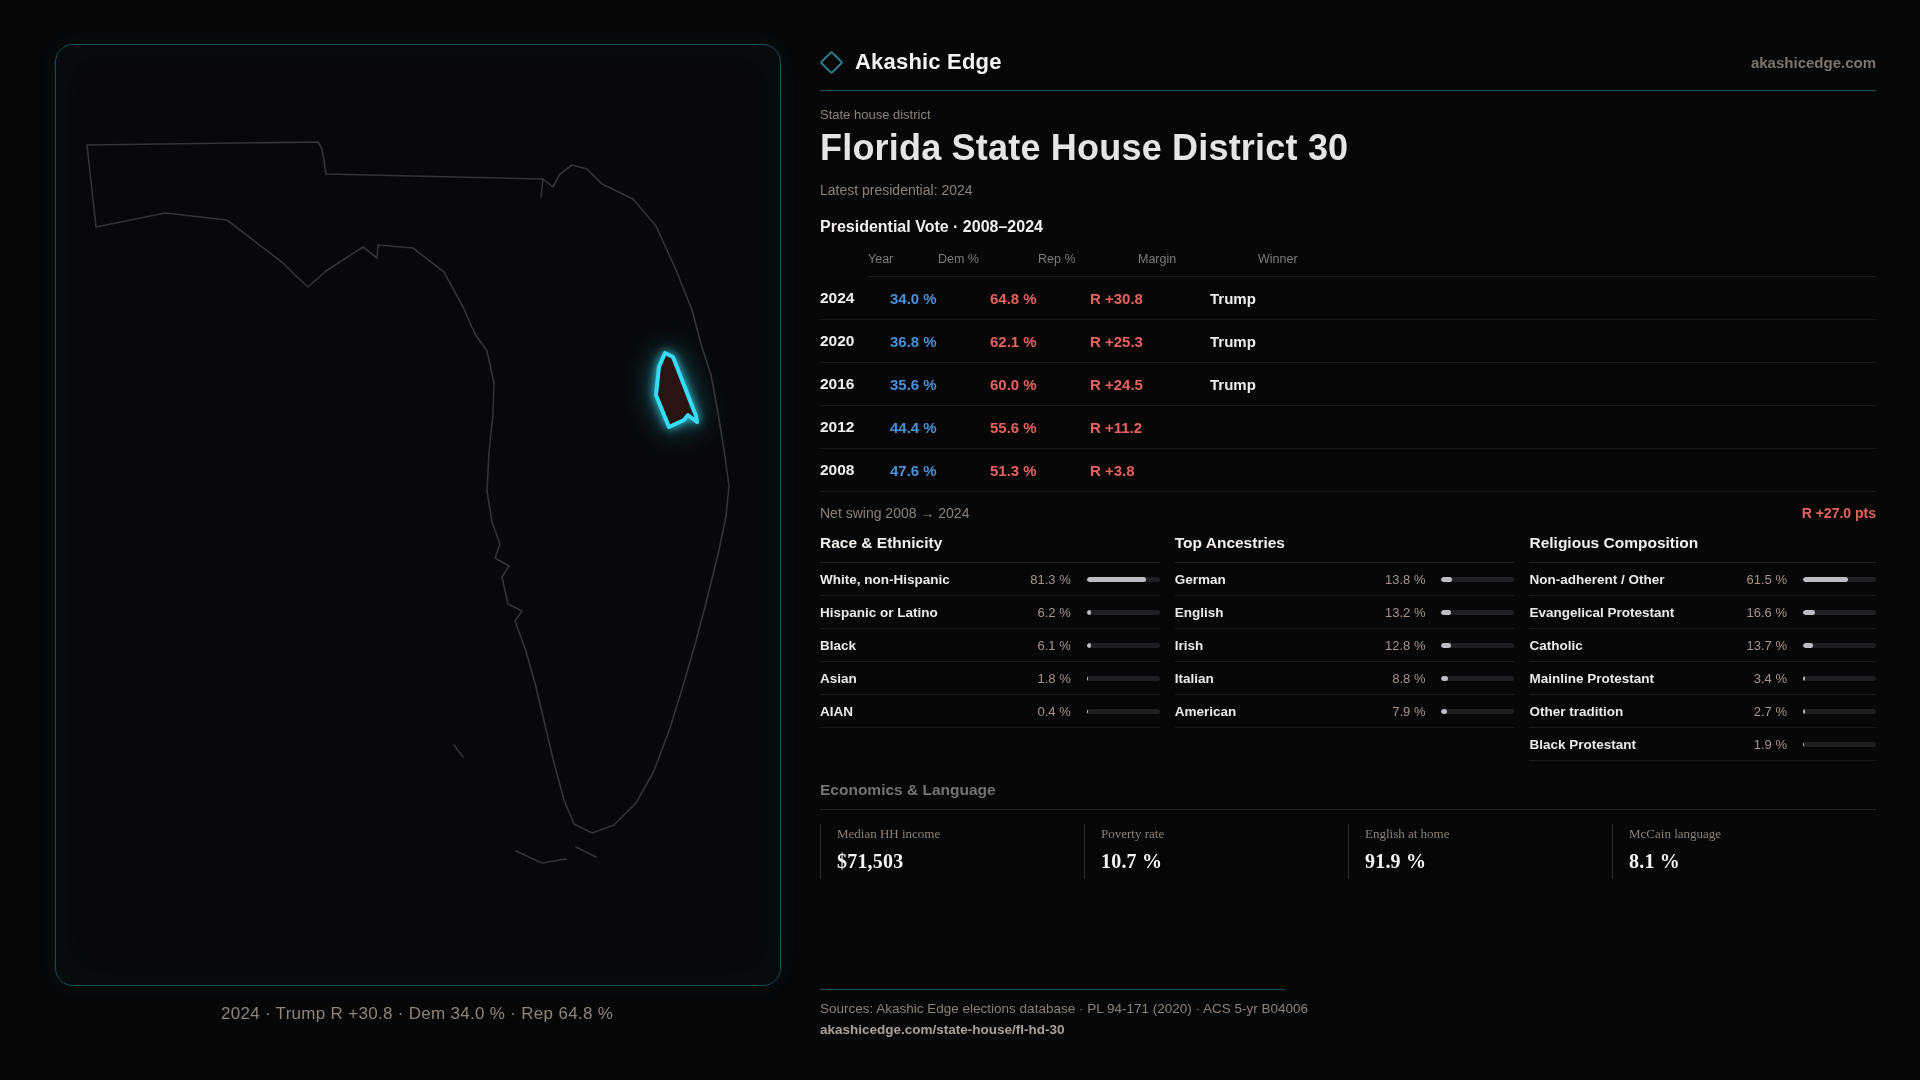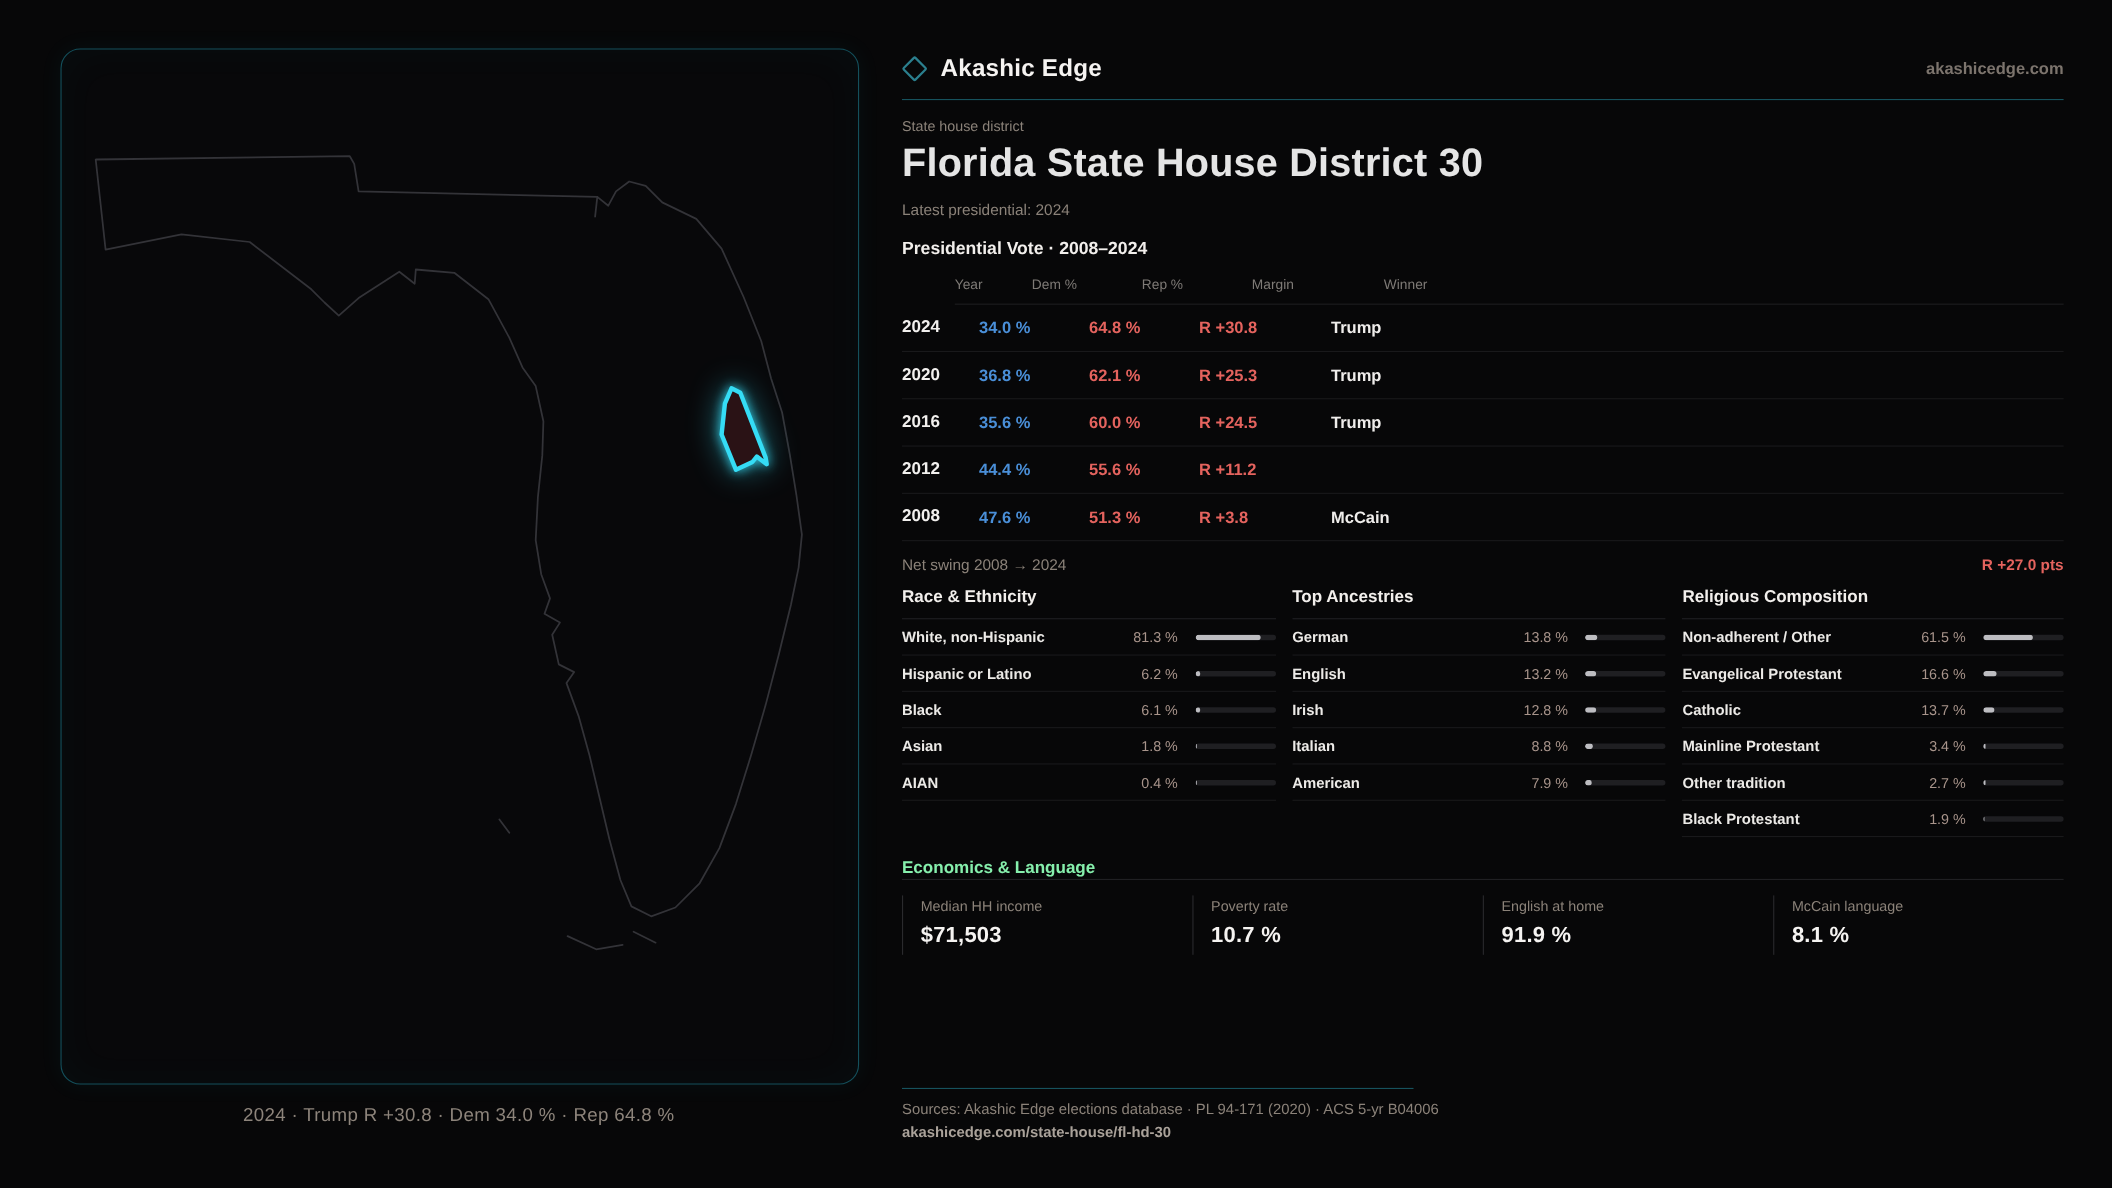--- a/index.html
+++ b/index.html
@@ -55,23 +55,23 @@
   .netswing .val{color:#e4635e;font-weight:700;}
 
   #demo-grid{display:grid;grid-template-columns:1fr 1fr 1.02fr;column-gap:15px;margin-top:13px;}
   .demo-col h3{font-size:15.5px;font-weight:700;color:#f2efec;margin:0;padding-bottom:10px;border-bottom:1px solid #202023;}
   .drow{display:flex;align-items:center;height:32px;border-bottom:1px solid #19191b;}
   .dlabel{flex:1;font-size:13.5px;font-weight:600;color:#eceae7;white-space:nowrap;}
   .dvalue{width:52px;text-align:right;font-size:13px;color:#a8948b;white-space:nowrap;}
   .dbar{width:73px;height:5px;background:#1f1f22;border-radius:3px;margin-left:16px;position:relative;overflow:hidden;flex:0 0 auto;}
   .dfill{position:absolute;left:0;top:0;height:100%;background:#bdbdc1;border-radius:3px;}
 
-  .econ-title{margin:20px 0 0;font-size:15.5px;font-weight:700;color:#86efac;border-bottom:1px solid #202023;}
+  .econ-title{margin:20px 0 0;font-size:15.5px;font-weight:700;color:#737373;padding-bottom:10px;border-bottom:1px solid #202023;}
   #stats-row{display:grid;grid-template-columns:repeat(4,1fr);margin-top:14px;}
-  .stat{border-left:1px solid #2a2a2d;padding:2px 0 6px 16px;}
+  .stat{border-left:1px solid #2a2a2d;padding:2px 0 6px 16px;font-family:Liberation Serif, serif;}
   .slabel{font-size:13px;color:#8b8279;}
   .svalue{margin-top:8px;font-size:20px;font-weight:700;color:#f5f3f1;letter-spacing:.2px;}
 
   .footer{position:absolute;left:820px;top:989px;width:1056px;}
   .footer .rule{width:465px;height:0;border:0;border-top:1px solid #16525d;margin:0;}
   .sources{margin-top:11px;font-size:13.5px;color:#8b8279;}
   .permalink{margin-top:6px;font-size:13.5px;font-weight:700;color:#aaa29a;text-decoration:none;display:inline-block;}
 </style>
 </head>
 <body>
@@ -135,21 +135,20 @@
           <span class="td c0 year">2012</span>
           <span class="td c1 dem">44.4 %</span>
           <span class="td c2 rep">55.6 %</span>
           <span class="td c3 marg">R +11.2</span>
         </div>
         <div class="trow">
           <span class="td c0 year">2008</span>
           <span class="td c1 dem">47.6 %</span>
           <span class="td c2 rep">51.3 %</span>
           <span class="td c3 marg">R +3.8</span>
-          <span class="td c4 winner">McCain</span>
         </div>
       </div>
   </div>
 
   <div class="netswing">
     <span>Net swing 2008 → 2024</span>
     <span class="val">R +27.0 pts</span>
   </div>
 
   <div id="demo-grid">

